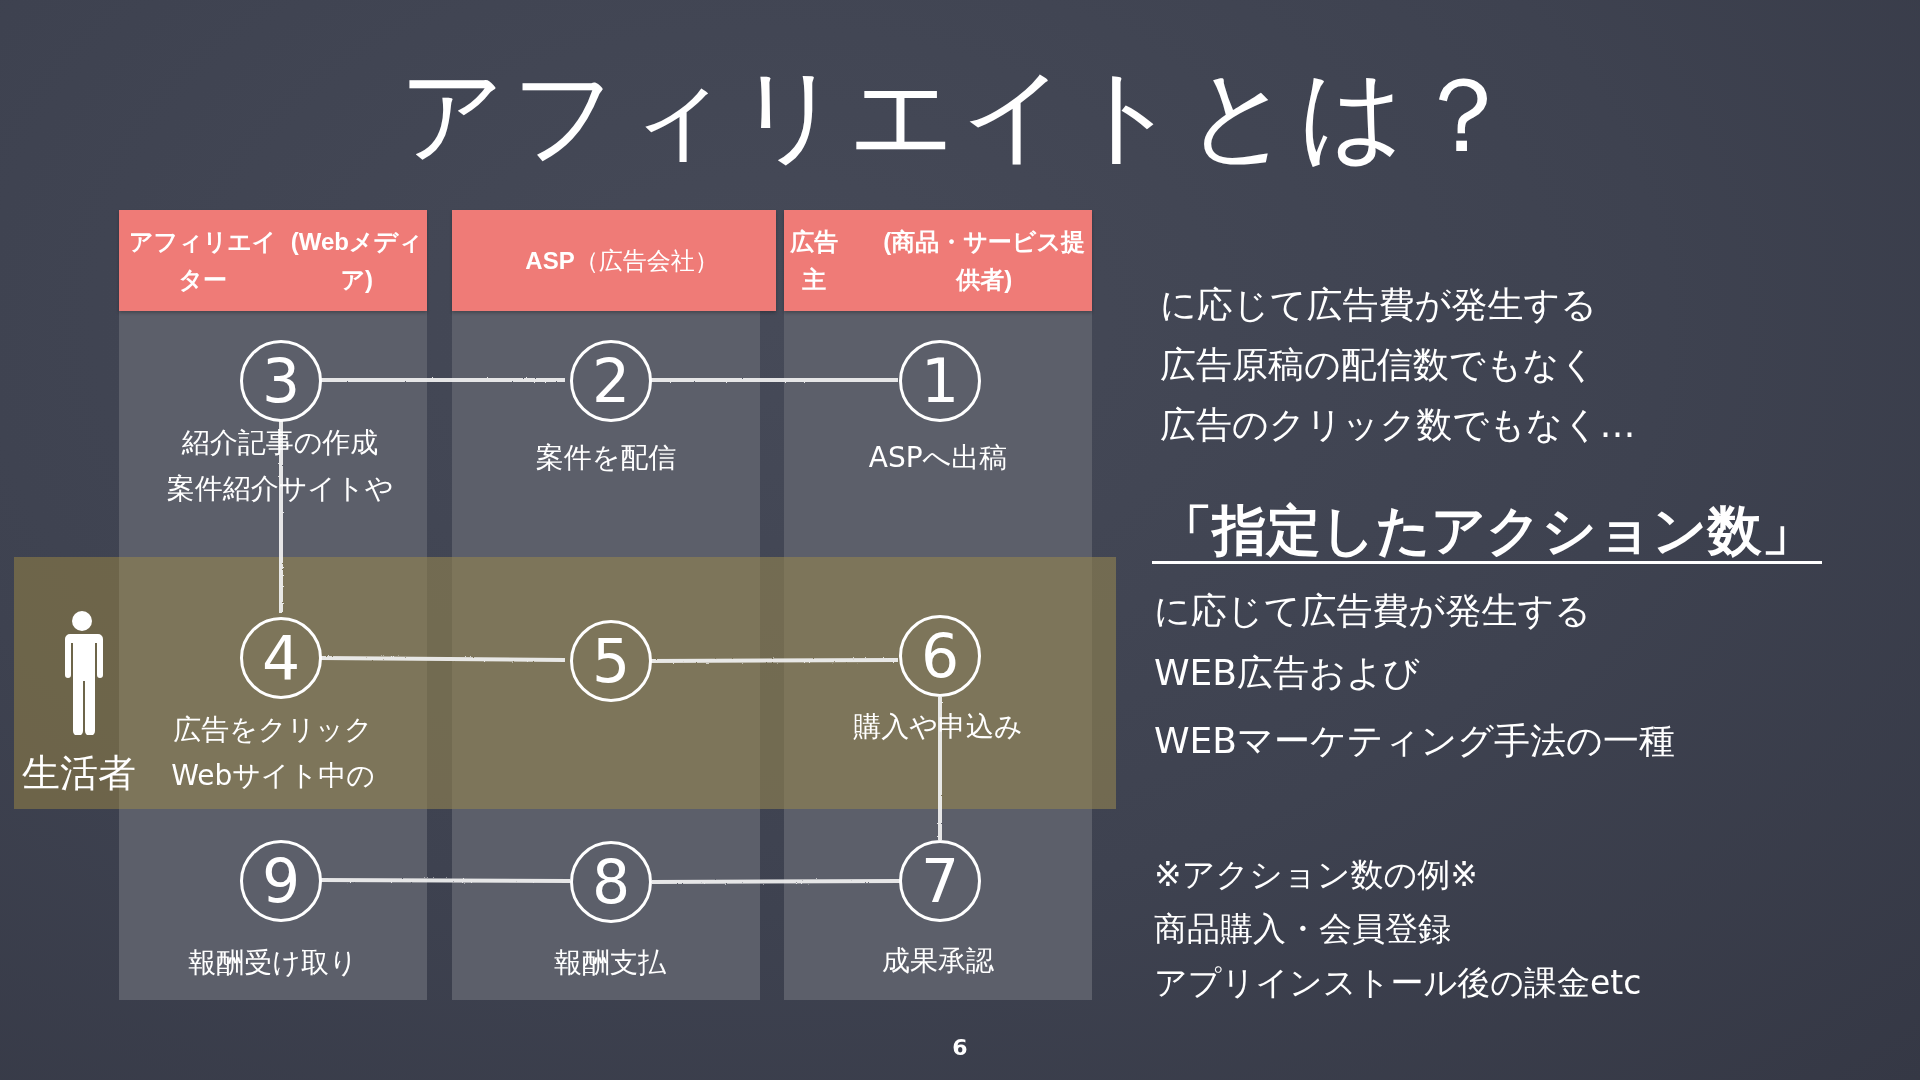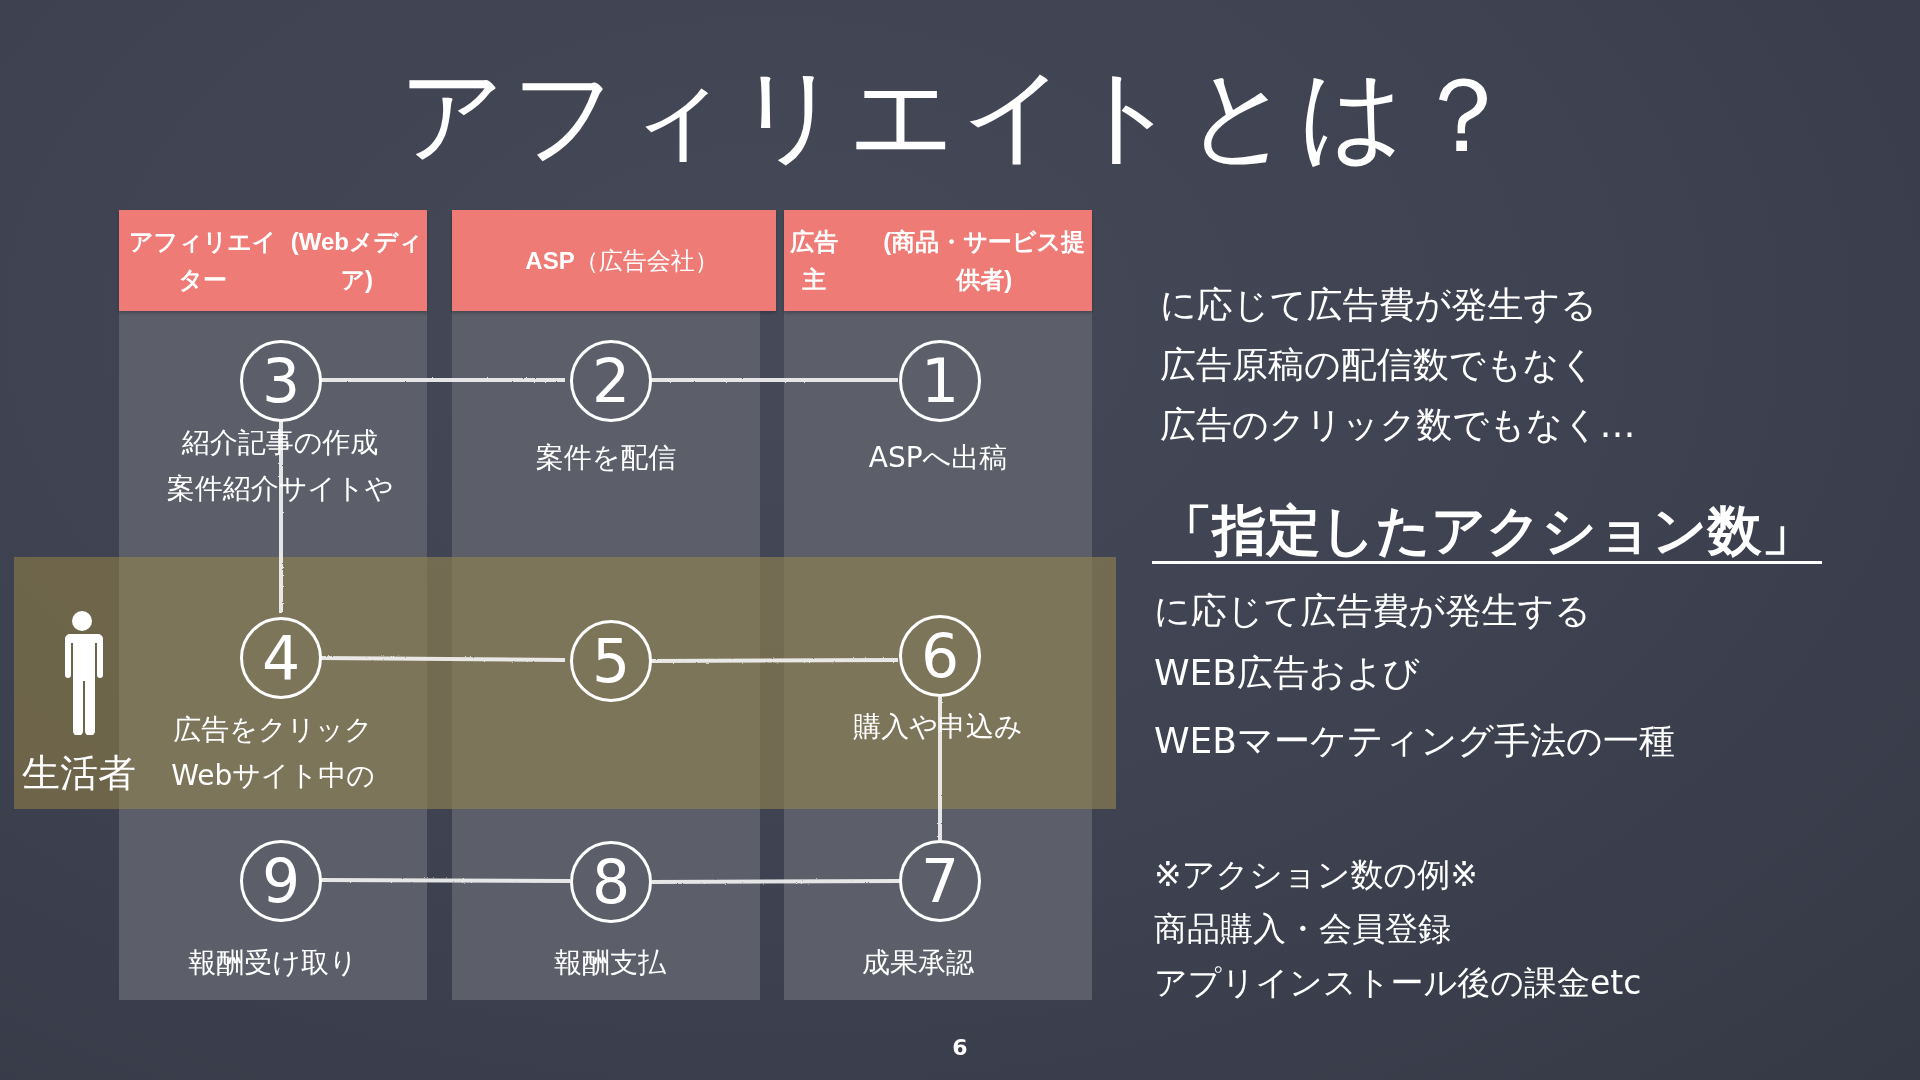--- a/index.html
+++ b/index.html
@@ -144,21 +144,21 @@
 <div class="step-label" style="left:784px; top:435px;">ASPへ出稿</div>
 
 <div class="step-label" style="left:119px; top:707px;">
   <div>広告をクリック</div>
   <div>Webサイト中の</div>
 </div>
 <div class="step-label" style="left:784px; top:704px;">購入や申込み</div>
 
 <div class="step-label" style="left:119px; top:940px;">報酬受け取り</div>
 <div class="step-label" style="left:456px; top:940px;">報酬支払</div>
-<div class="step-label" style="left:764px; top:940px;">成果承認</div>
+<div class="step-label" style="left:784px; top:940px;font-family:Liberation Mono, monospace;">成果承認</div>
 
 <svg class="abs" style="left:57px; top:610px;" width="50" height="125" viewBox="0 0 50 125">
   <circle cx="25" cy="11" r="10" fill="#fff"></circle>
   <path d="M9 24 h32 a5 5 0 0 1 5 5 v36 a3 3 0 0 1 -6 0 v-32 h-2 v88 a5 5 0 0 1 -10 0 v-50 h-2 v50 a5 5 0 0 1 -10 0 v-88 h-2 v32 a3 3 0 0 1 -6 0 v-36 a5 5 0 0 1 5 -5 z" fill="#fff"></path>
 </svg>
 <div class="abs person-label">生活者</div>
 
 <div class="abs right-text" style="left:1160px; top:275px;">
   <div>に応じて広告費が発生する</div>
   <div>広告原稿の配信数でもなく</div>

